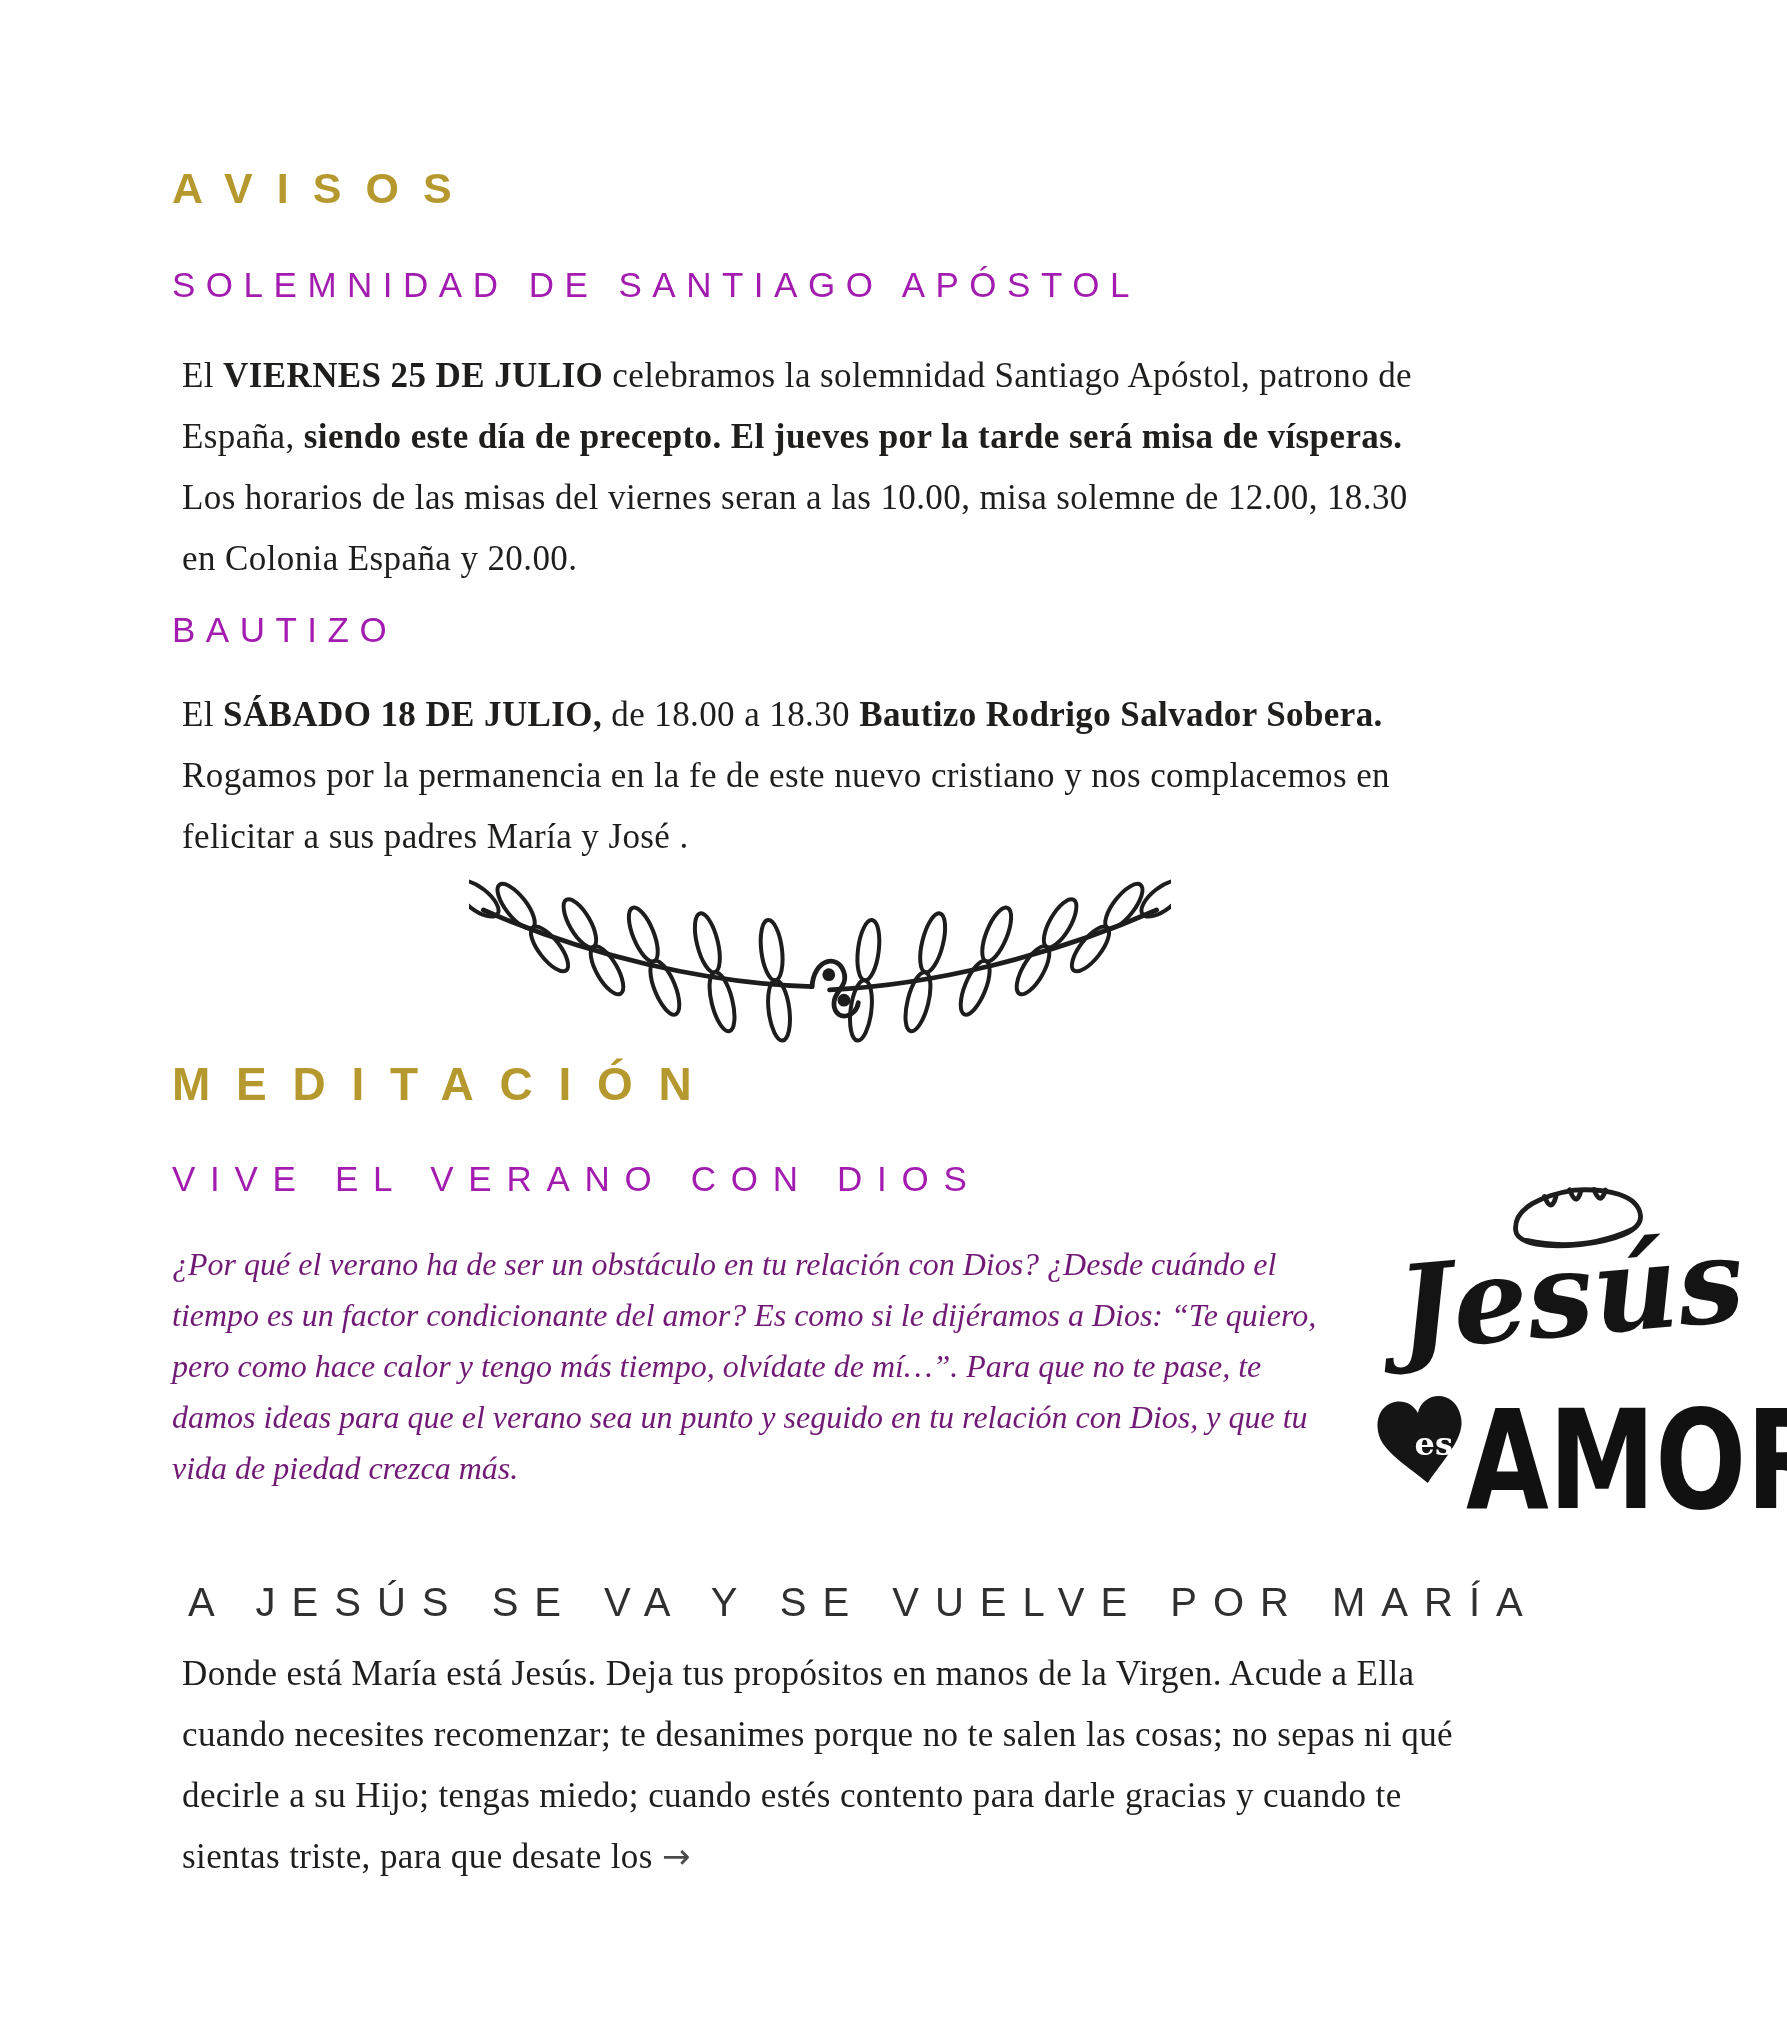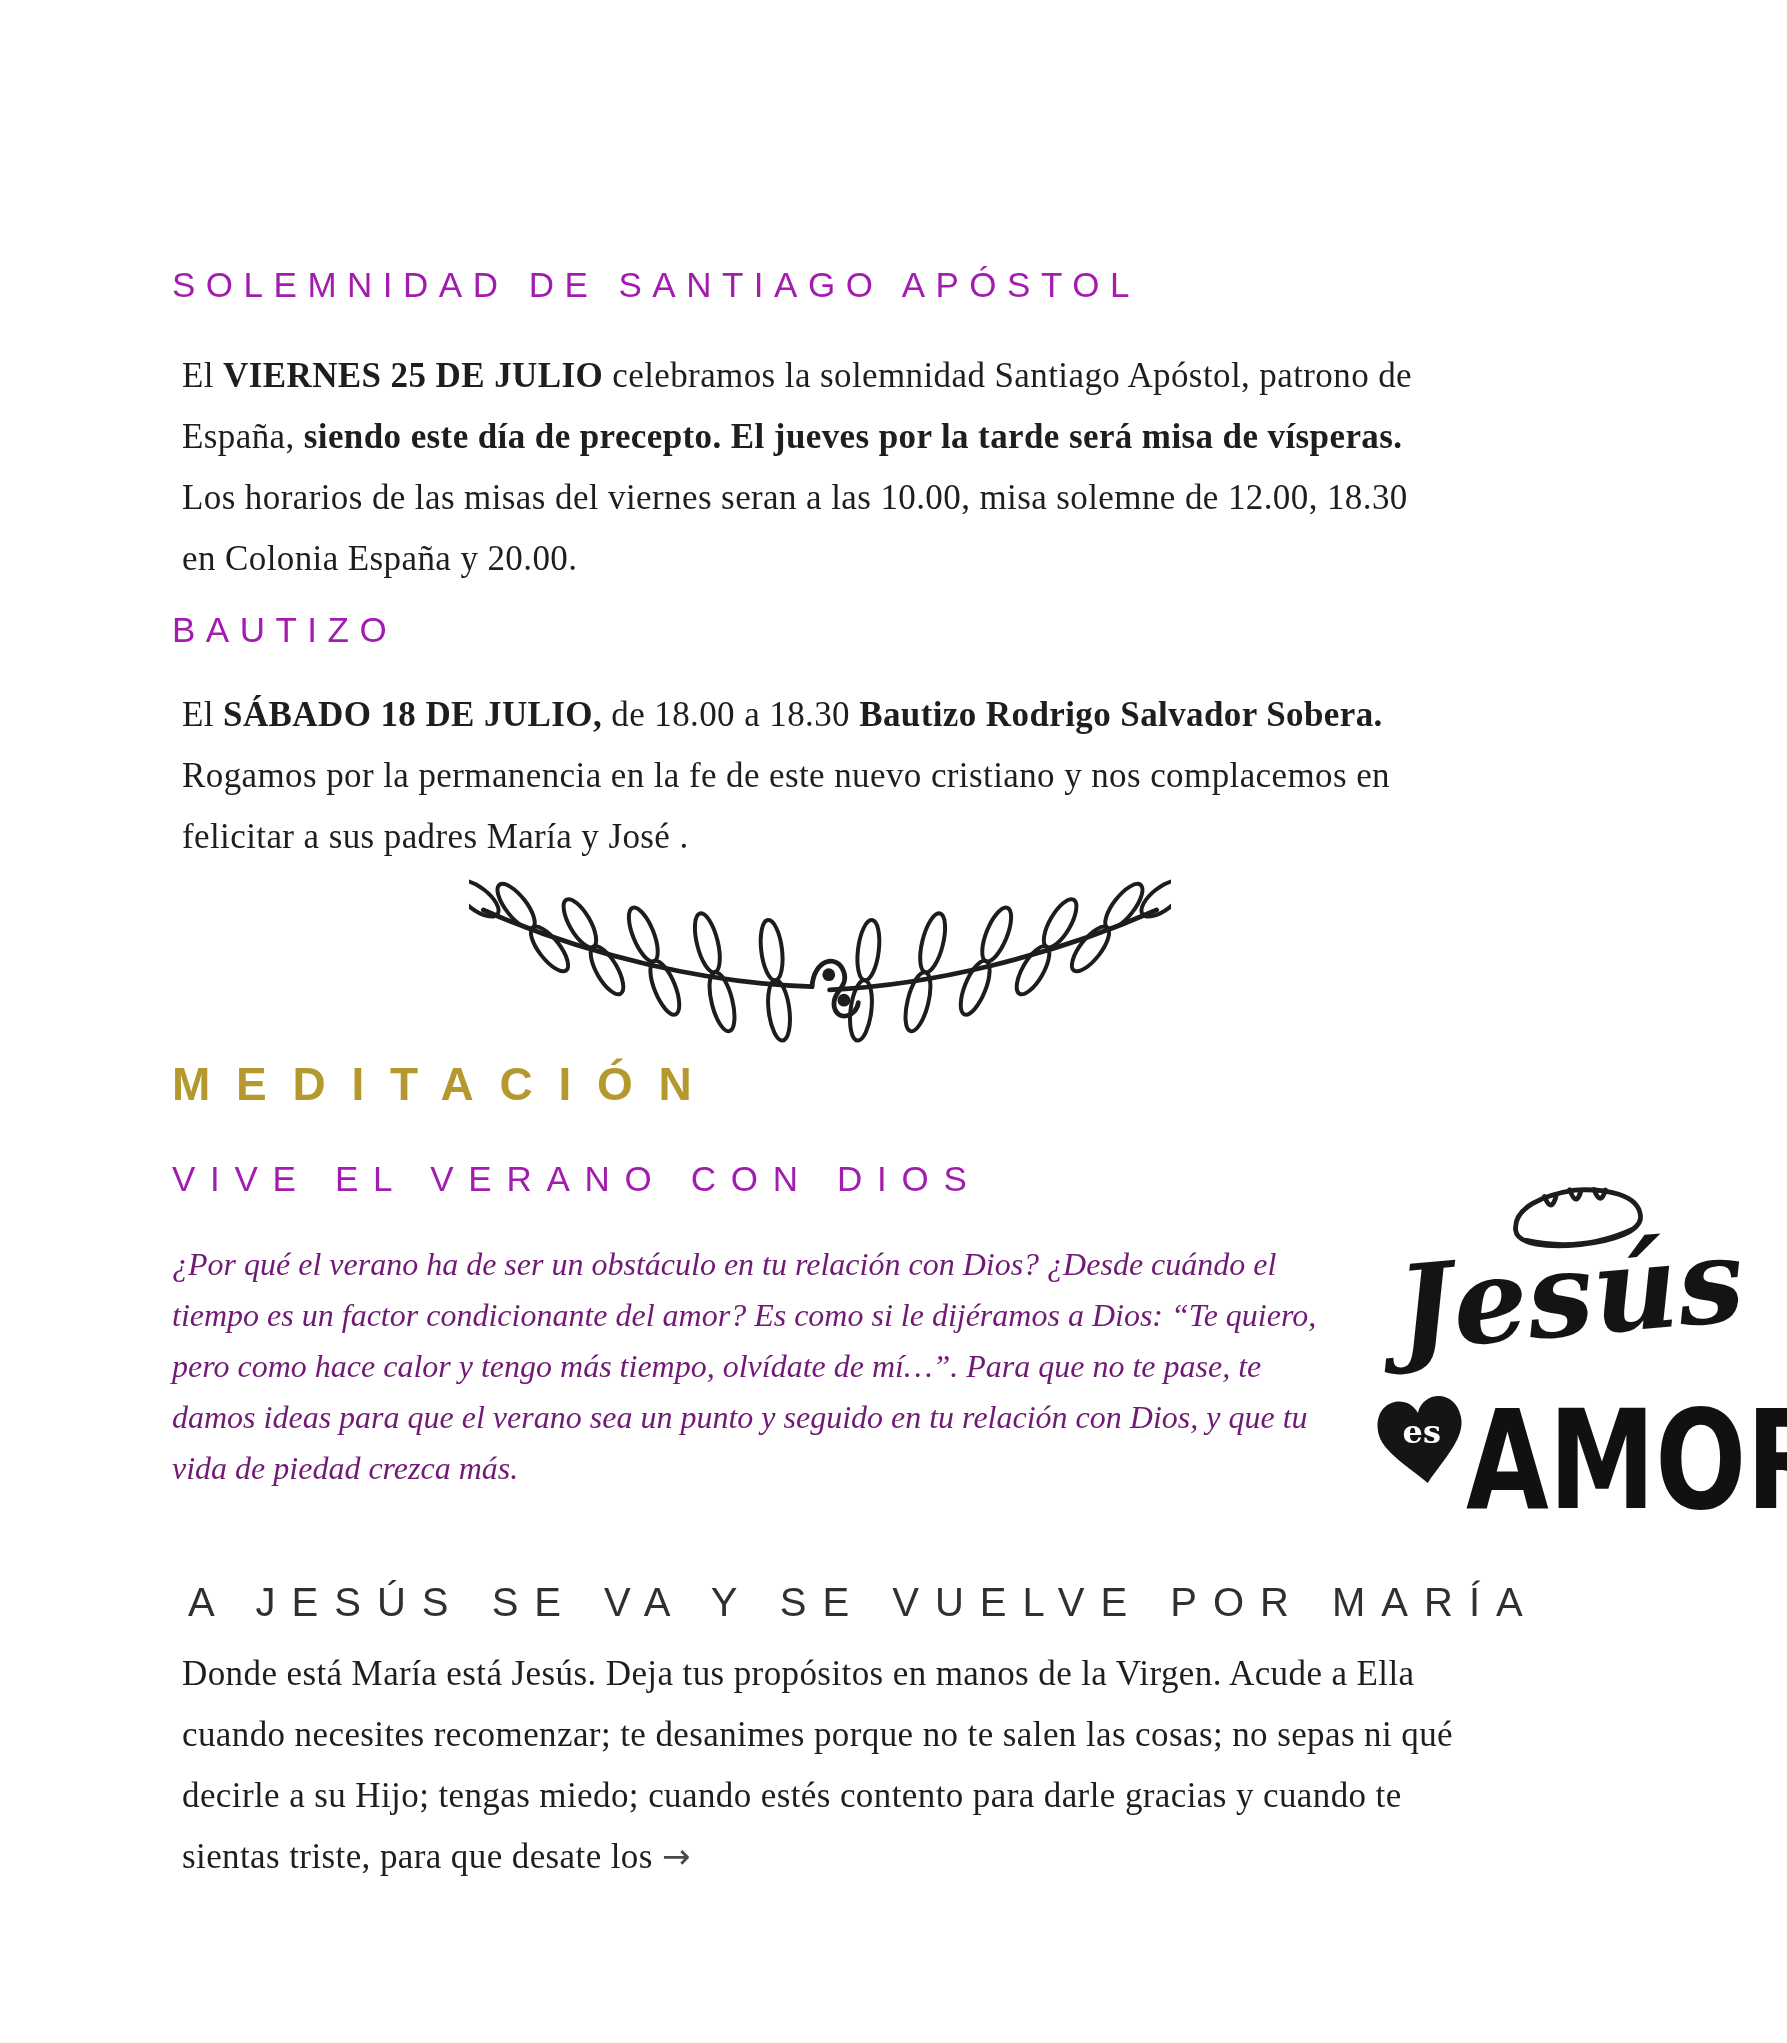--- a/index.html
+++ b/index.html
@@ -90,41 +90,42 @@
     margin:0;
   }
   .heart-wrap{position:absolute;left:22.3px;top:230px;width:101px;height:105px;}
   .heart-wrap svg{display:block;width:100%;height:100%;}
   .es-word{
     position:absolute;left:0;top:27px;width:101px;
     text-align:center;
     font-family:"DejaVu Serif", serif;
     font-weight:700;
     font-size:32px;color:#ffffff;
-    margin:0;
+    margin:12px;
   }
   .amor-word{
     position:absolute;left:117px;top:225px;
     font-family:"DejaVu Sans", sans-serif;
     font-weight:800;
     font-size:107px;color:#111111;
     letter-spacing:0px;
     transform:scaleY(1.28);
     transform-origin:left top;
     white-space:nowrap;
     margin:0;
   }
   .stroke{fill:none;stroke:#1d1d1d;stroke-width:6;stroke-linecap:round;stroke-linejoin:round;}
   .stroke-thin{fill:none;stroke:#1d1d1d;stroke-width:5;stroke-linecap:round;stroke-linejoin:round;}
 </style>
 </head>
 <body>
 
 <div class="page">
 
+  <h1 class="abs h-gold h-avisos">AVISOS</h1>
 
   <h2 class="abs h-red h-solemnidad">SOLEMNIDAD DE SANTIAGO APÓSTOL</h2>
 
   <p class="abs body-par par-1"><span>El </span><b>VIERNES 25 DE JULIO</b><span> celebramos la solemnidad Santiago Apóstol, patrono de España, </span><b>siendo este día de precepto. El jueves por la tarde será misa de vísperas.</b><span> Los horarios de las misas del viernes seran a las 10.00, misa solemne de 12.00, 18.30 en Colonia España y 20.00.</span></p>
 
   <h2 class="abs h-red h-bautizo">BAUTIZO</h2>
 
   <p class="abs body-par par-2"><span>El </span><b>SÁBADO 18 DE JULIO,</b><span> de 18.00 a 18.30 </span><b>Bautizo Rodrigo Salvador Sobera.</b><span> Rogamos por la permanencia en la fe de este nuevo cristiano y nos complacemos en felicitar a sus padres María y José .</span></p>
 
   <div class="abs divider">

